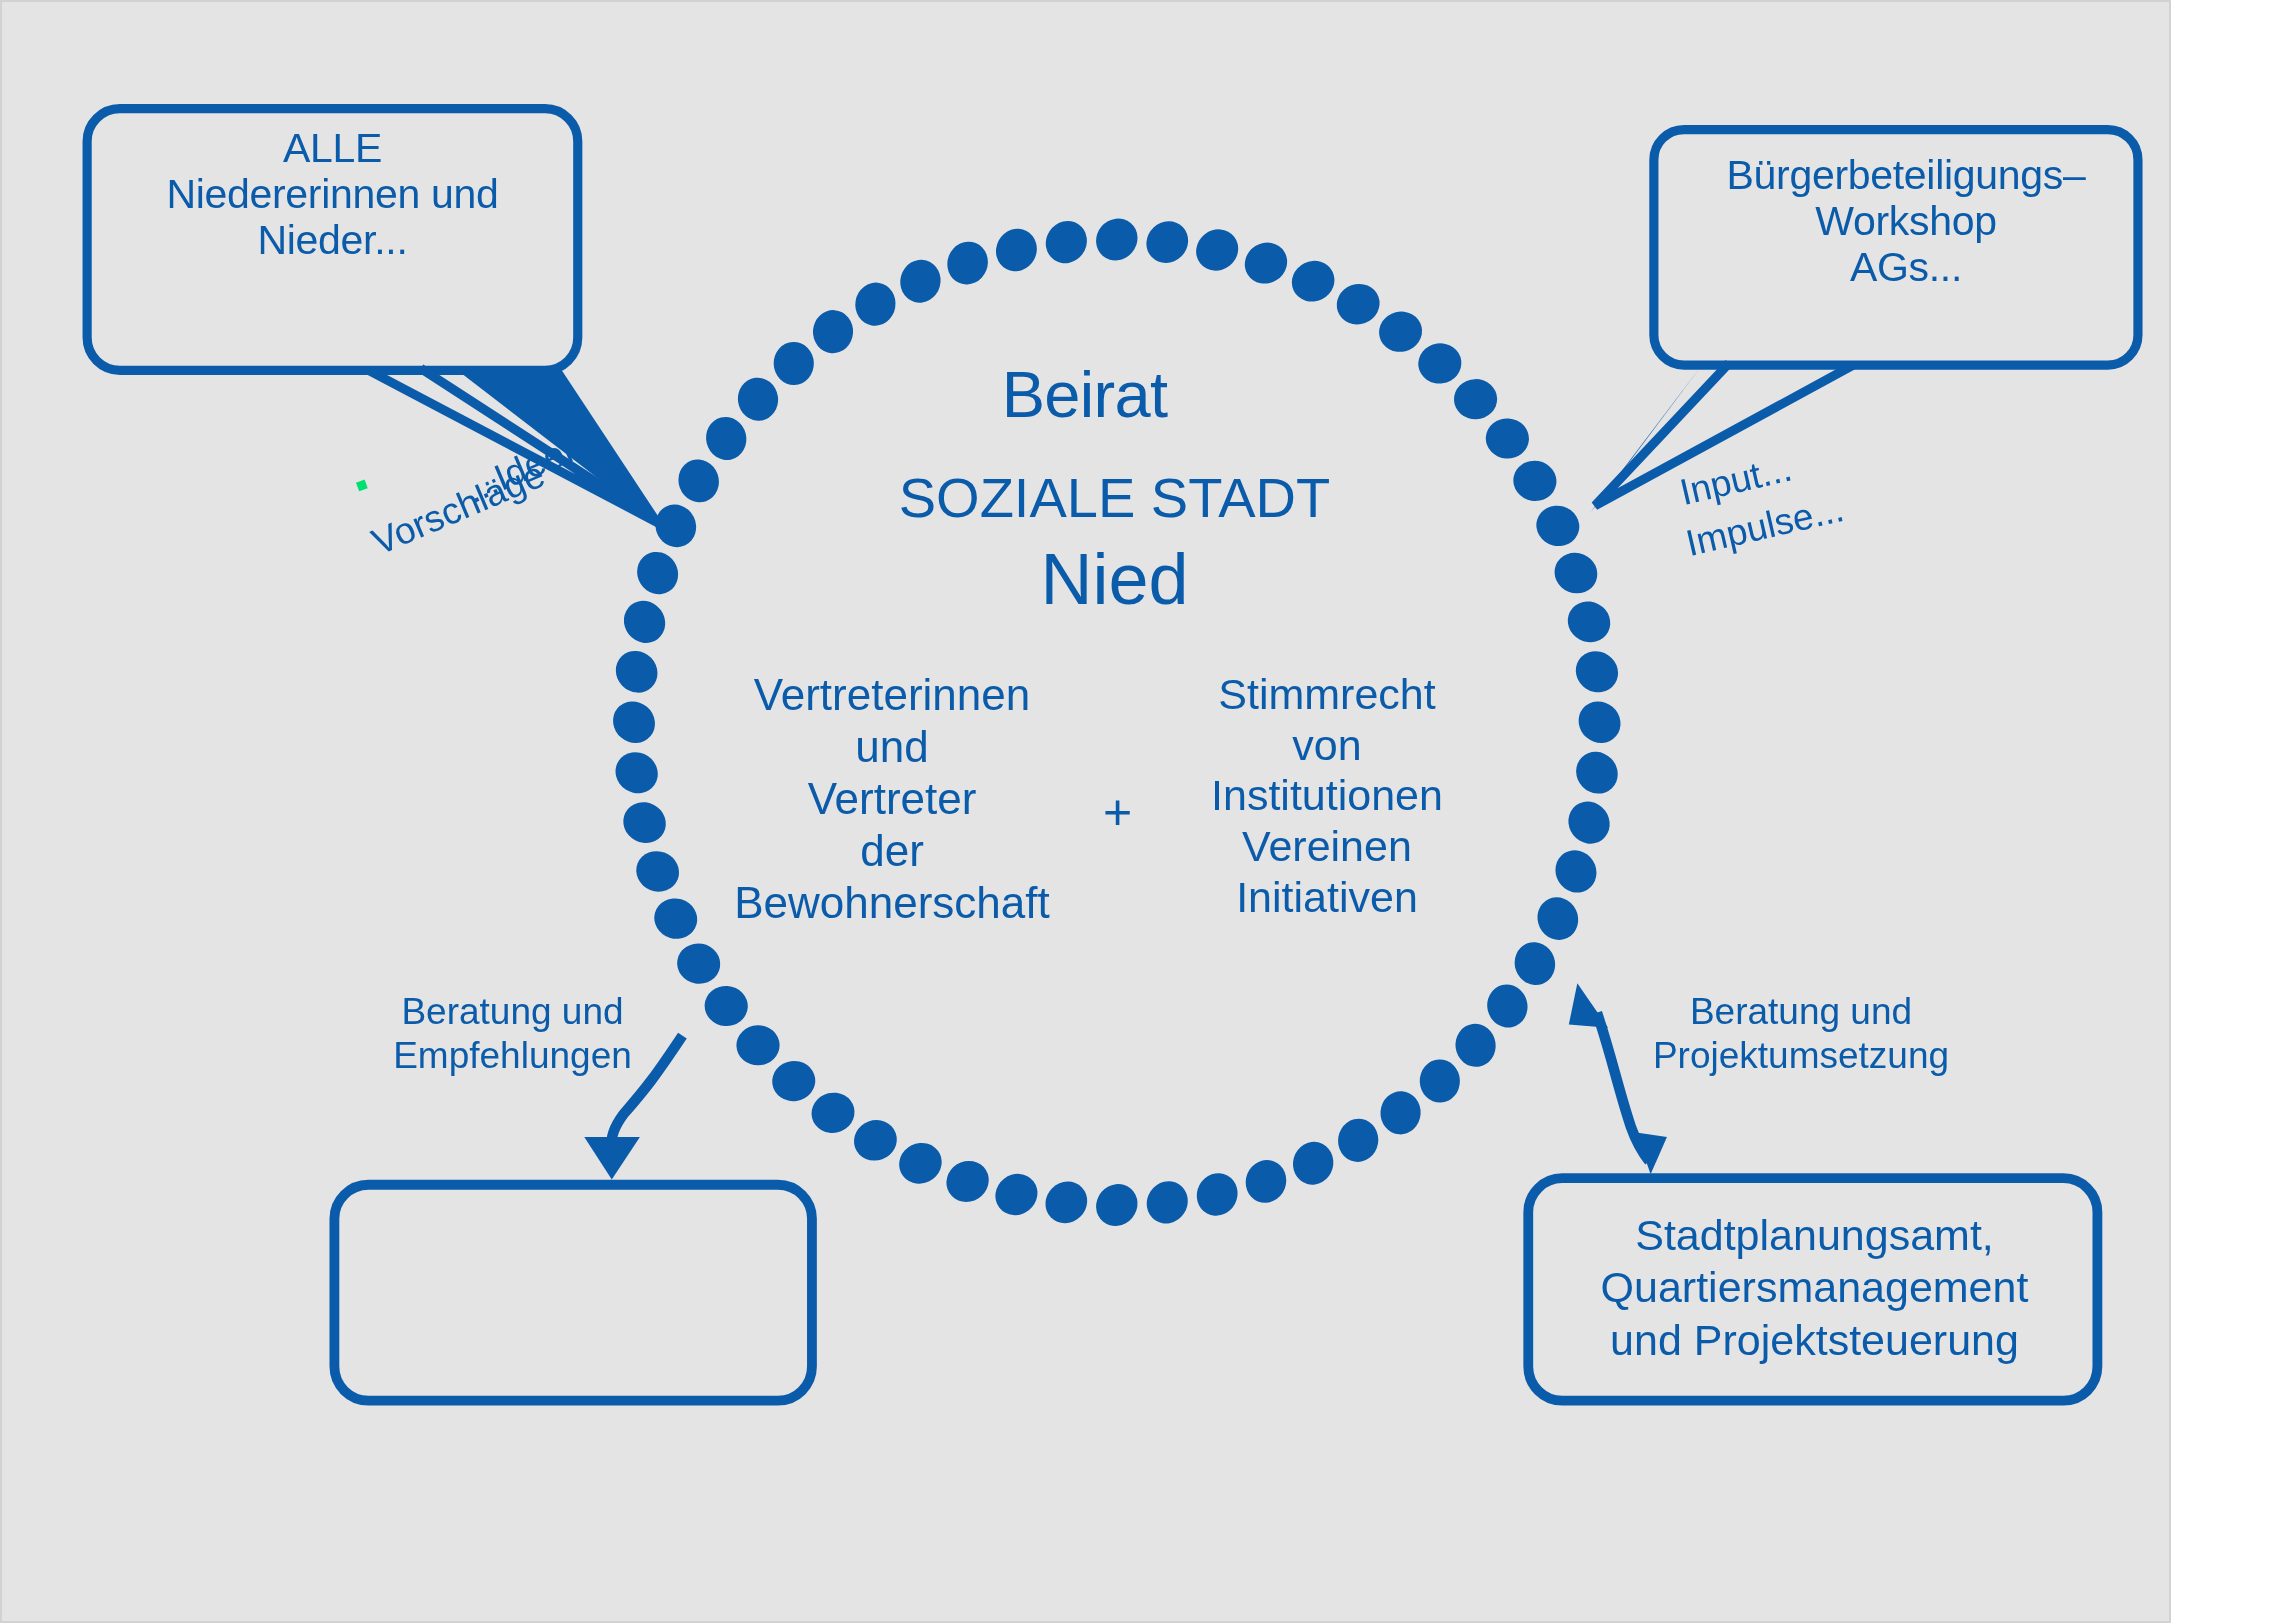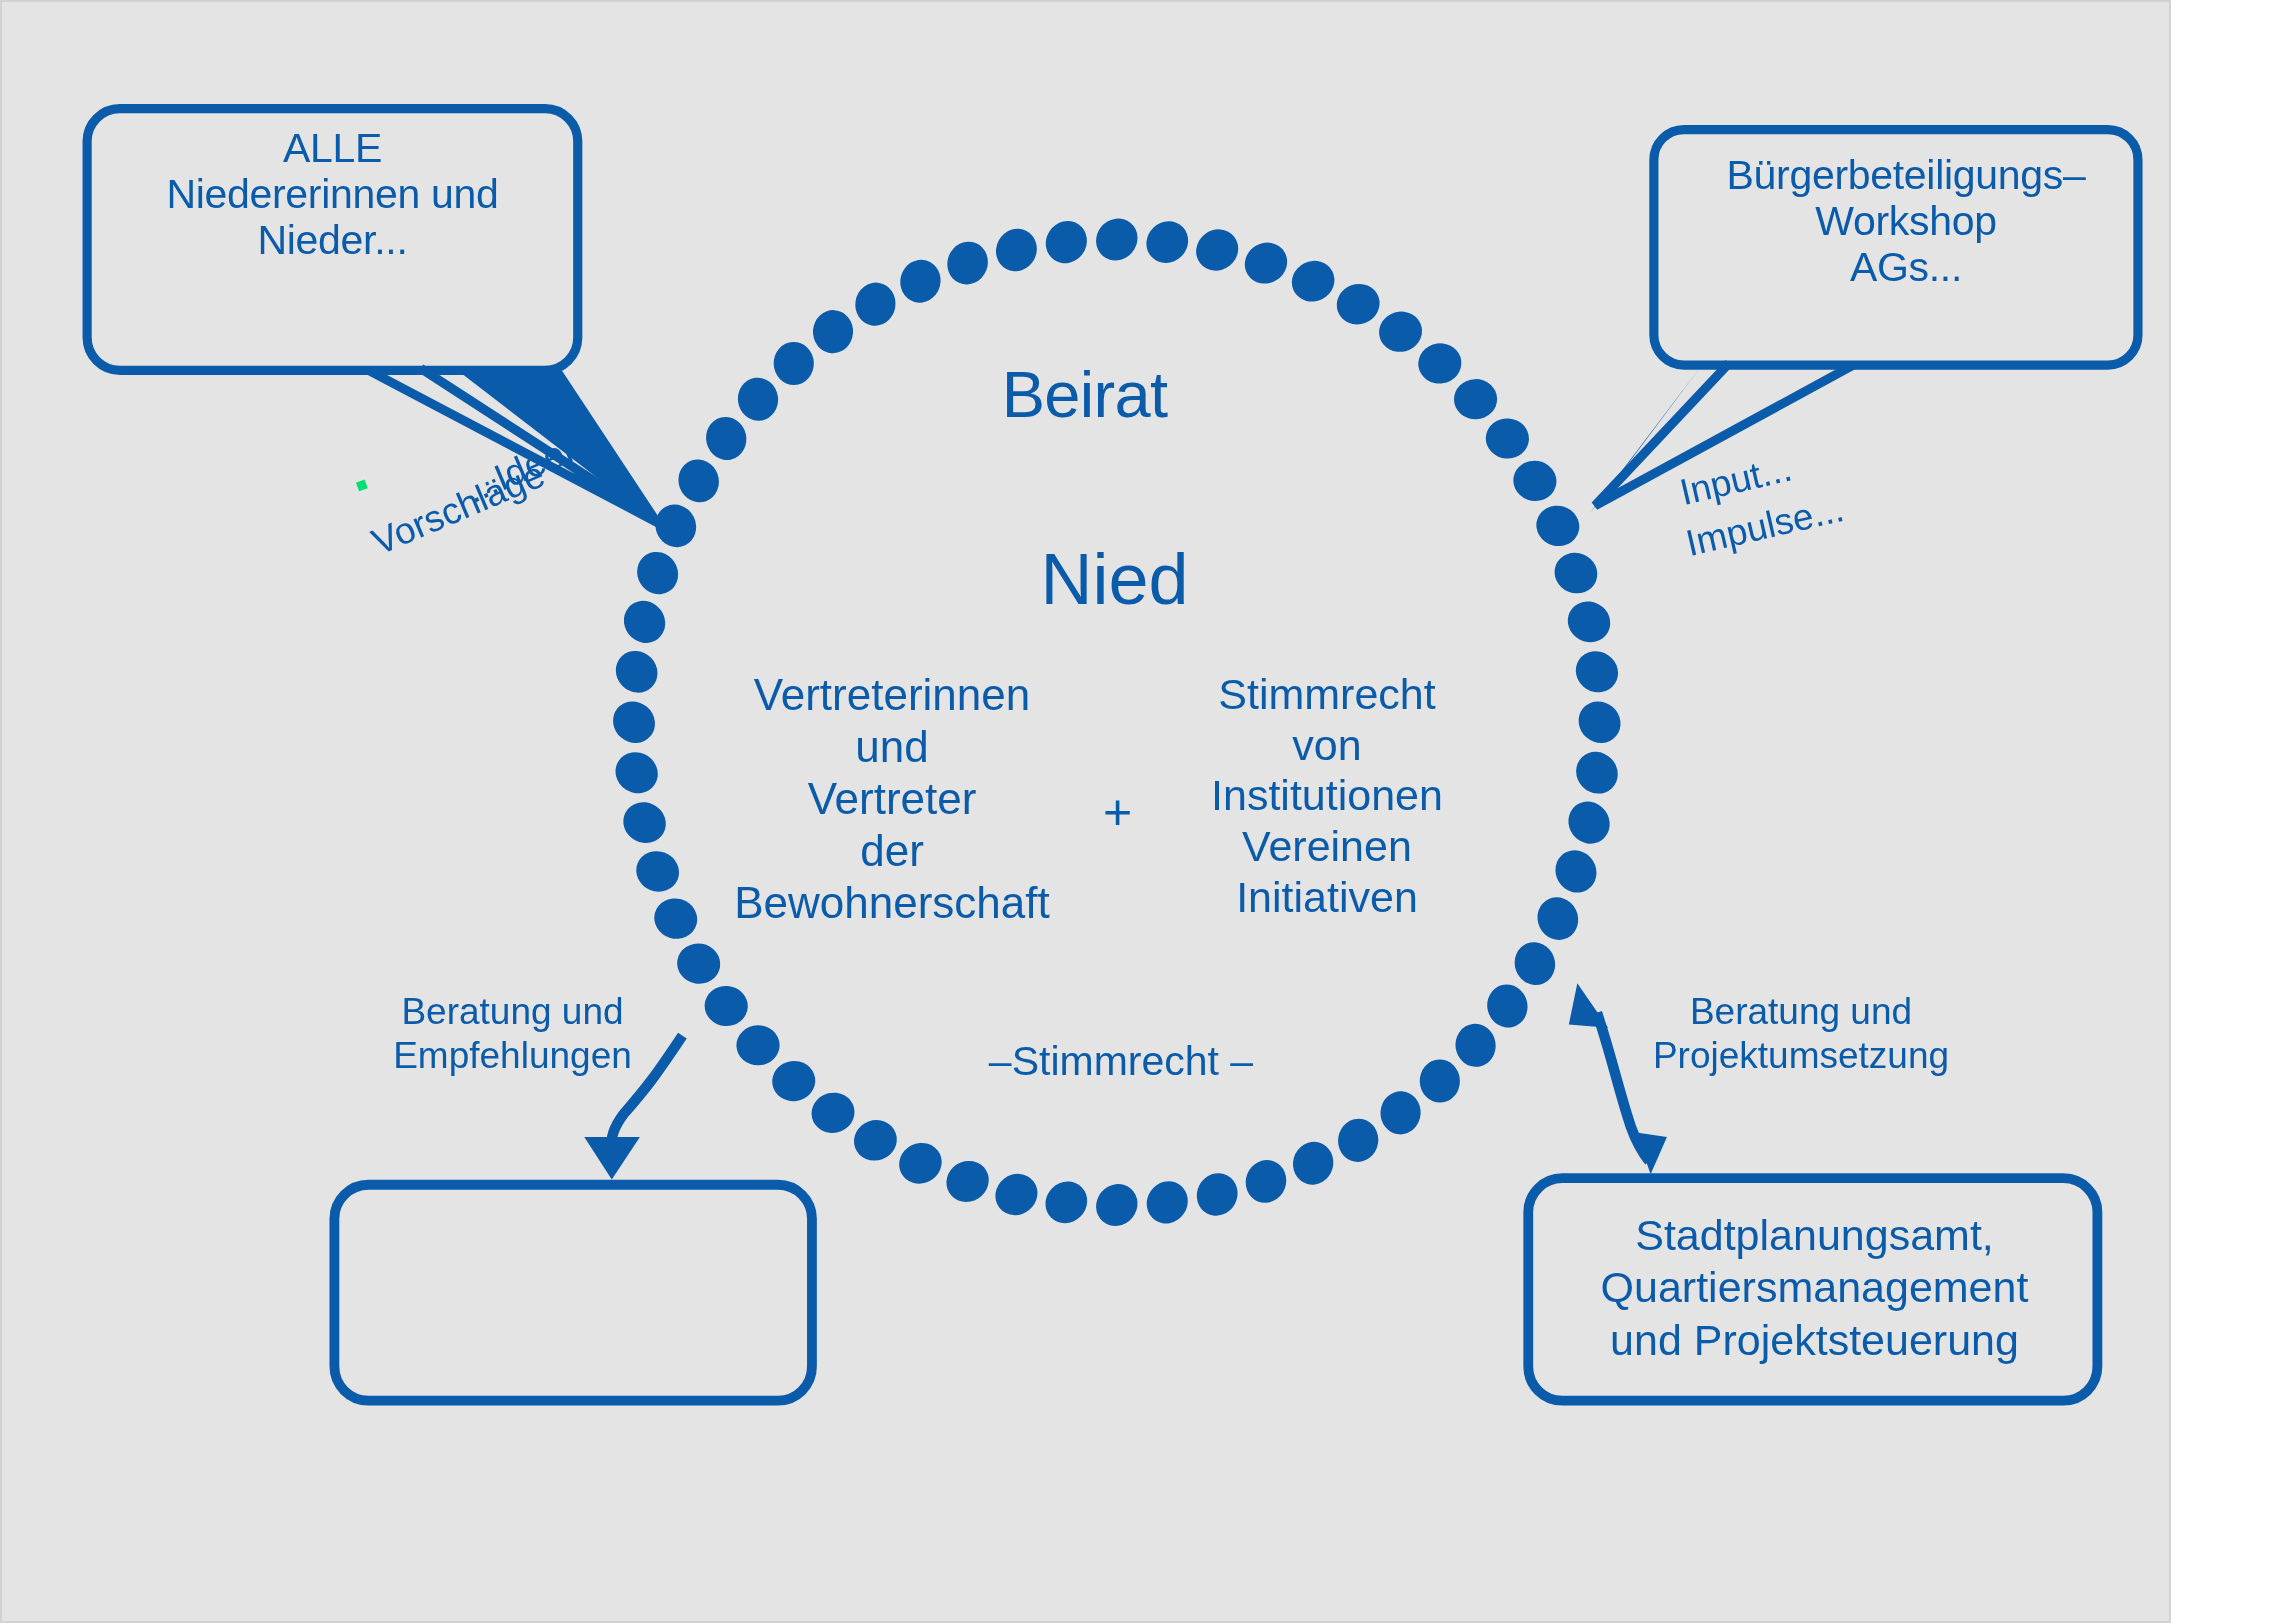--- a/index.html
+++ b/index.html
@@ -227,38 +227,38 @@
   <div class="txt bubble-text" id="bubble-tl-text">ALLE
 Niedererinnen und
 Nieder...</div>
 
   <div class="txt bubble-text" id="bubble-tr-text">Bürgerbeteiligungs–
 Workshop
 AGs...</div>
 
   <div class="txt" id="center-title">Beirat</div>
 
+  <div class="txt" id="center-sub1">SOZIALE STADT</div>
 
   <div class="txt" id="center-sub2">Nied</div>
 
   <div class="txt" id="col-left">Vertreterinnen
 und
 Vertreter
 der
 Bewohnerschaft</div>
 
   <div class="txt" id="col-plus">+</div>
 
   <div class="txt" id="col-right">Stimmrecht
 von
 Institutionen
 Vereinen
 Initiativen</div>
 
-  <div class="txt" id="stimmrecht">–Stimmrecht  –</div>
 
   <div class="txt" id="ann-ideen">...Ideen</div>
 
   <div class="txt" id="ann-vorschlaege">Vorschläge</div>
 
   <div class="txt" id="ann-input">Input...</div>
 
   <div class="txt" id="ann-impulse">Impulse...</div>
 
   <div class="txt" id="ann-beratung-left">Beratung und

